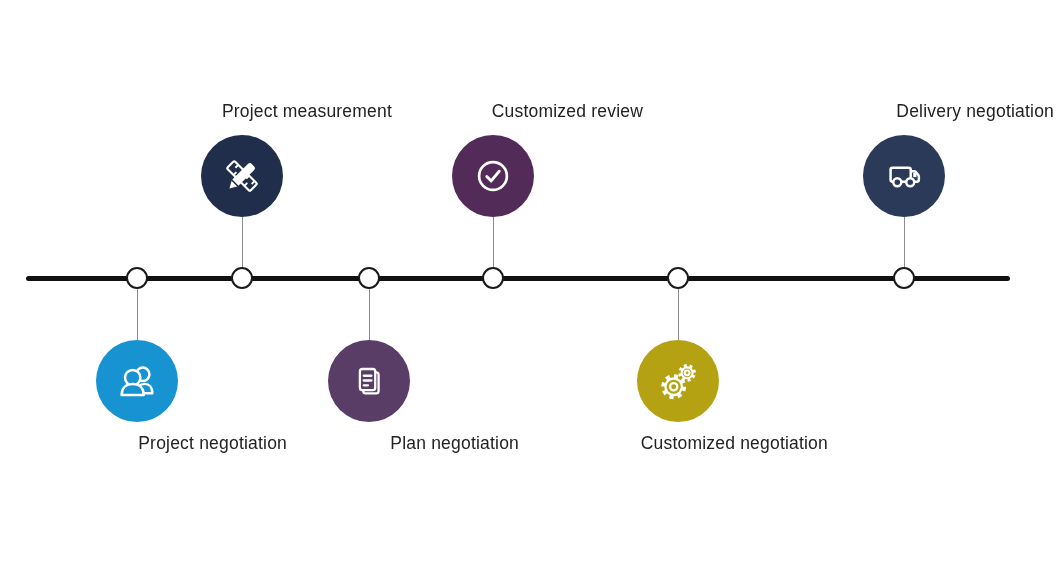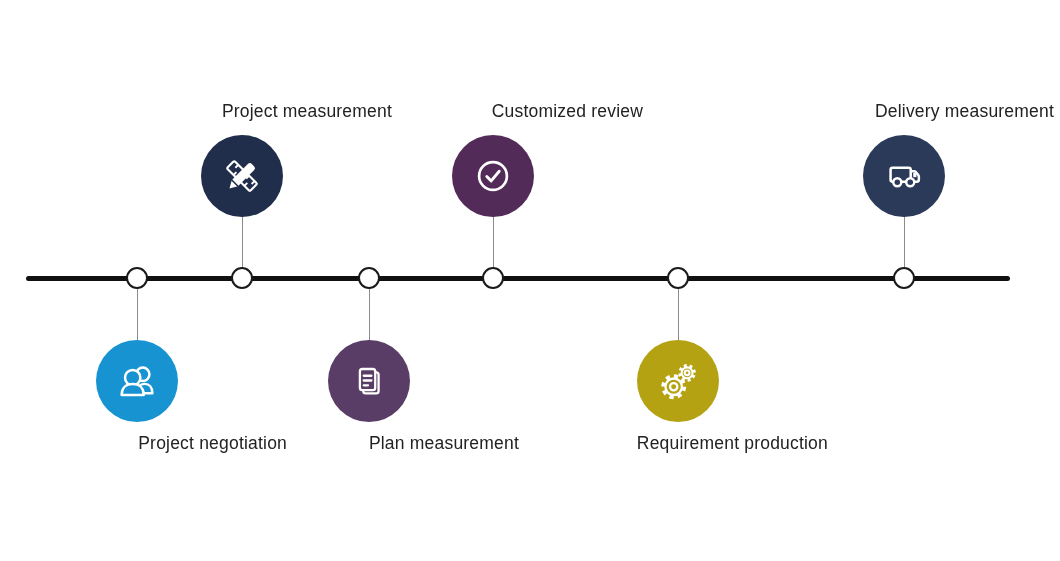--- a/index.html
+++ b/index.html
@@ -88,21 +88,21 @@
       <span>
         <svg width="46" height="46" viewBox="0 0 48 48">
           <rect x="18" y="15" width="16" height="22" rx="2.5" fill="none" stroke="#fff" stroke-width="2.4"></rect>
           <rect x="14.5" y="11.5" width="16" height="22" rx="2.5" fill="currentColor" stroke="#fff" stroke-width="2.4"></rect>
           <path d="M18.5 18.5 h8" stroke="#fff" stroke-width="2.4" stroke-linecap="round"></path>
           <path d="M18.5 23.5 h8" stroke="#fff" stroke-width="2.4" stroke-linecap="round"></path>
           <path d="M18.5 28.5 h4.5" stroke="#fff" stroke-width="2.4" stroke-linecap="round"></path>
         </svg>
       </span>
     </div>
-    <div class="label">Plan measurement</div>
+    <div class="label">Plan negotiation</div>
   </div>
 
   <div class="step s4 above">
     <div class="connector" style="background-color: rgb(140, 140, 140); color: rgb(140, 140, 140);"></div>
     <div class="node"></div>
     <div class="circle" style="background-color: rgb(83, 43, 88); color: rgb(83, 43, 88);">
       <span>
         <svg width="46" height="46" viewBox="0 0 48 48">
           <circle cx="24" cy="24" r="14.5" fill="none" stroke="#fff" stroke-width="2.8"></circle>
           <path d="M17.5 24.5 l4.6 4.6 L30.5 19" fill="none" stroke="#fff" stroke-width="3" stroke-linecap="round" stroke-linejoin="round"></path>
@@ -122,33 +122,33 @@
           <circle cx="19.5" cy="30" r="8.6" fill="currentColor" stroke="#fff" stroke-width="2.4"></circle>
           <circle cx="19.5" cy="30" r="3.8" fill="none" stroke="#fff" stroke-width="2.4"></circle>
           <g transform="rotate(18 33.5 15.5)">
             <circle cx="33.5" cy="15.5" r="7" fill="none" stroke="#fff" stroke-width="4.4" stroke-dasharray="2.75 2.75"></circle>
           </g>
           <circle cx="33.5" cy="15.5" r="5.7" fill="currentColor" stroke="#fff" stroke-width="2.2"></circle>
           <circle cx="33.5" cy="15.5" r="2.5" fill="none" stroke="#fff" stroke-width="2.2"></circle>
         </svg>
       </span>
     </div>
-    <div class="label">Requirement production</div>
+    <div class="label">Customized negotiation</div>
   </div>
 
   <div class="step s6 above">
     <div class="connector" style="background-color: rgb(140, 140, 140); color: rgb(140, 140, 140);"></div>
     <div class="node"></div>
     <div class="circle" style="background-color: rgb(43, 58, 89); color: rgb(43, 58, 89);">
       <span>
         <svg width="46" height="46" viewBox="0 0 48 48">
           <rect x="10" y="15.5" width="21" height="14.5" rx="2" fill="none" stroke="#fff" stroke-width="2.6"></rect>
           <path d="M31 19 h3.6 a2.2 2.2 0 0 1 1.7 0.8 l2.7 3.3 a2.4 2.4 0 0 1 0.5 1.5 v3.4 a2 2 0 0 1 -2 2 h-6.5" fill="none" stroke="#fff" stroke-width="2.6" stroke-linejoin="round"></path>
           <rect x="33.6" y="20.6" width="3.4" height="4.6" fill="#fff"></rect>
           <circle cx="17" cy="30.5" r="4.2" fill="currentColor" stroke="#fff" stroke-width="2.6"></circle>
           <circle cx="30.5" cy="30.5" r="4.2" fill="currentColor" stroke="#fff" stroke-width="2.6"></circle>
         </svg>
       </span>
     </div>
-    <div class="label">Delivery measurement</div>
+    <div class="label">Delivery negotiation</div>
   </div>
 
 </div>
 
 </body></html>

